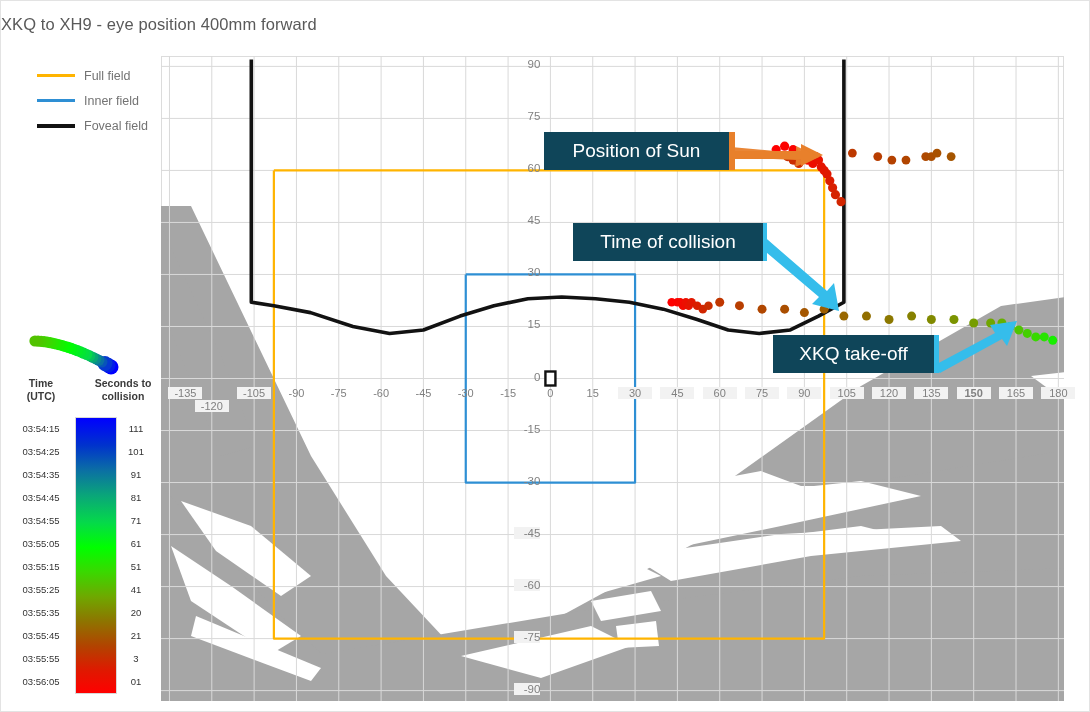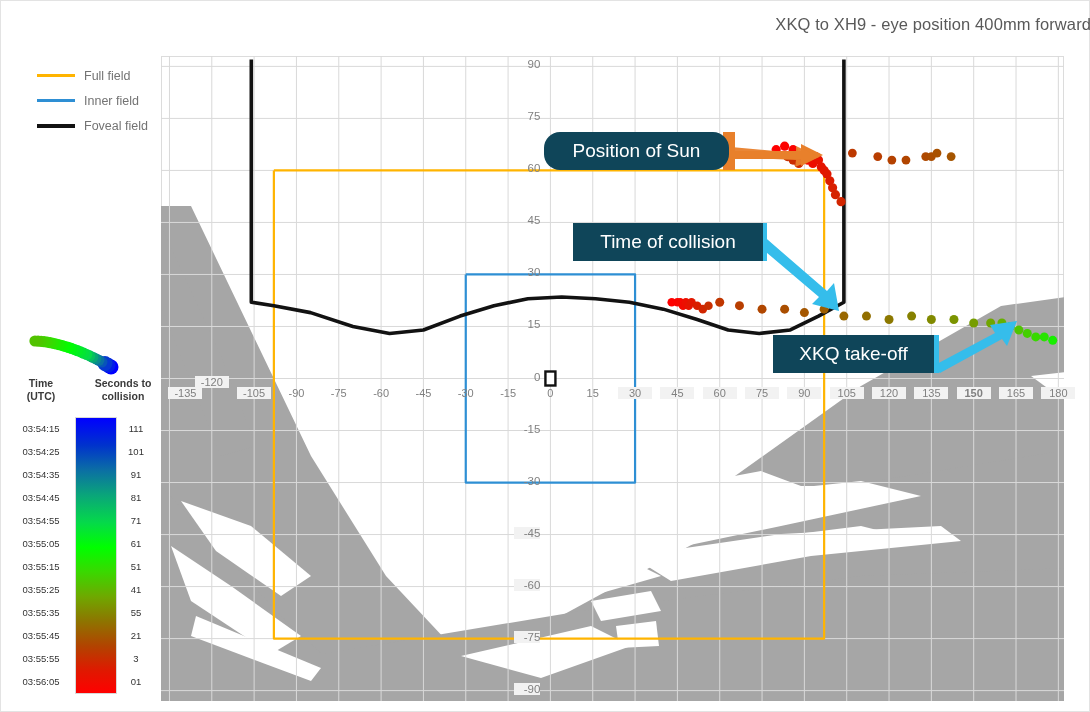--- a/index.html
+++ b/index.html
@@ -1,21 +1,21 @@
 <!DOCTYPE html>
 <html><head>
 <meta charset="utf-8">
 <style>
   html,body{margin:0;padding:0;background:#ffffff;}
   body{width:1090px;height:712px;overflow:hidden;font-family:"Liberation Sans",sans-serif;}
   #page{position:relative;width:1090px;height:712px;background:#ffffff;box-sizing:border-box;border:1px solid #e3e3e3;}
 
   
   #chart-title{
-    position:absolute;left:0;top:14px;width:1090px;text-align:right;
+    position:absolute;left:0;top:14px;width:1090px;text-align:left;
     font-size:16.5px;color:#595959;letter-spacing:.1px;
   }
 
   
   #plot-area{position:absolute;left:160px;top:55px;width:903px;height:645px;background:#ffffff;}
   #plot-frame{position:absolute;left:0;top:0;width:903px;height:645px;border:1px solid #dcdcdc;box-sizing:border-box;}
   #plot-svg{position:absolute;left:0;top:0;}
 
   
   #series-legend{position:absolute;left:36px;top:62px;width:160px;}
@@ -43,21 +43,21 @@
   .xtick{position:absolute;font-size:11px;color:#808080;text-align:center;width:34px;}
   .xtick.boxed, .ytick.boxed{background:#f2f2f2;}
   .ytick{position:absolute;font-size:11.5px;color:#808080;text-align:right;width:26px;}
 
   
   .callout{
     position:absolute;background:#0f4559;color:#ffffff;
     display:flex;align-items:center;justify-content:center;
     font-size:19px;white-space:nowrap;box-sizing:border-box;
   }
-  #callout-sun{left:543px;top:131px;width:185px;height:38px;border-radius:16px;}
+  #callout-sun{left:543px;top:131px;width:185px;height:38px;}
   #callout-collision{left:572px;top:222px;width:190px;height:38px;}
   #callout-takeoff{left:772px;top:334px;width:161px;height:38px;}
 
   
   #anno-svg{position:absolute;left:0;top:0;pointer-events:none;}
 </style>
 </head>
 <body>
 
 <div id="page">
@@ -100,21 +100,21 @@
         <div class="scale-tick-sec" style="top: 114.792px;">81</div>
         <div class="scale-tick-time" style="top: 137.875px; text-align: center;">03:54:55</div>
         <div class="scale-tick-sec" style="top: 137.875px;">71</div>
         <div class="scale-tick-time" style="top: 160.958px;">03:55:05</div>
         <div class="scale-tick-sec" style="top: 160.958px;">61</div>
         <div class="scale-tick-time" style="top: 184.042px;">03:55:15</div>
         <div class="scale-tick-sec" style="top: 184.042px;">51</div>
         <div class="scale-tick-time" style="top: 207.125px;">03:55:25</div>
         <div class="scale-tick-sec" style="top: 207.125px;">41</div>
         <div class="scale-tick-time" style="top: 230.208px;">03:55:35</div>
-        <div class="scale-tick-sec" style="top: 230.208px;">55</div>
+        <div class="scale-tick-sec" style="top: 230.208px;">20</div>
         <div class="scale-tick-time" style="top: 253.292px;">03:55:45</div>
         <div class="scale-tick-sec" style="top: 253.292px;">21</div>
         <div class="scale-tick-time" style="top: 276.375px;">03:55:55</div>
         <div class="scale-tick-sec" style="top: 276.375px;">3</div>
         <div class="scale-tick-time" style="top: 299.458px;">03:56:05</div>
         <div class="scale-tick-sec" style="top: 299.458px;">01</div>
       </div>
   </div>
 
   <div id="plot-area">
@@ -236,21 +236,21 @@
         <circle cx="857.8499999999999" cy="273.9516129032258" r="4.5" fill="rgb(79,197,0)" stroke="none"></circle>
         <circle cx="866.315625" cy="277.4193548387097" r="4.5" fill="rgb(68,207,0)" stroke="none"></circle>
         <circle cx="874.78125" cy="280.88709677419354" r="4.5" fill="rgb(56,217,0)" stroke="none"></circle>
         <circle cx="883.246875" cy="280.88709677419354" r="4.5" fill="rgb(40,228,0)" stroke="none"></circle>
         <circle cx="891.7125000000001" cy="284.35483870967744" r="4.5" fill="rgb(23,239,0)" stroke="none"></circle>
       </svg>
   </div>
 
   <div id="xticks">
       <div class="xtick boxed" style="left: 151.466px; top: 385.5px; margin-left: 16px;">-135</div>
-      <div class="xtick boxed" style="left: 193.794px; top: 375px;">-120</div>
+      <div class="xtick boxed" style="left: 193.794px; top: 399px;">-120</div>
       <div class="xtick boxed" style="left: 236.122px; top: 385.5px;">-105</div>
       <div class="xtick" style="left: 278.45px; top: 385.5px;">-90</div>
       <div class="xtick" style="left: 320.778px; top: 385.5px;">-75</div>
       <div class="xtick" style="left: 363.106px; top: 385.5px;">-60</div>
       <div class="xtick" style="left: 405.434px; top: 385.5px;">-45</div>
       <div class="xtick" style="left: 447.762px; top: 385.5px;">-30</div>
       <div class="xtick" style="left: 490.091px; top: 385.5px;">-15</div>
       <div class="xtick" style="left: 532.419px; top: 385.5px;">0</div>
       <div class="xtick" style="left: 574.747px; top: 385.5px;">15</div>
       <div class="xtick boxed" style="left: 617.075px; top: 385.5px;">30</div>

